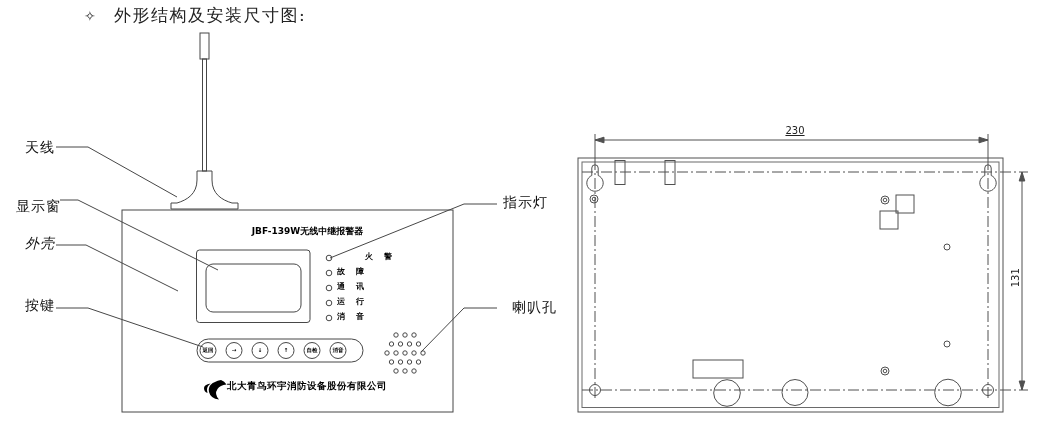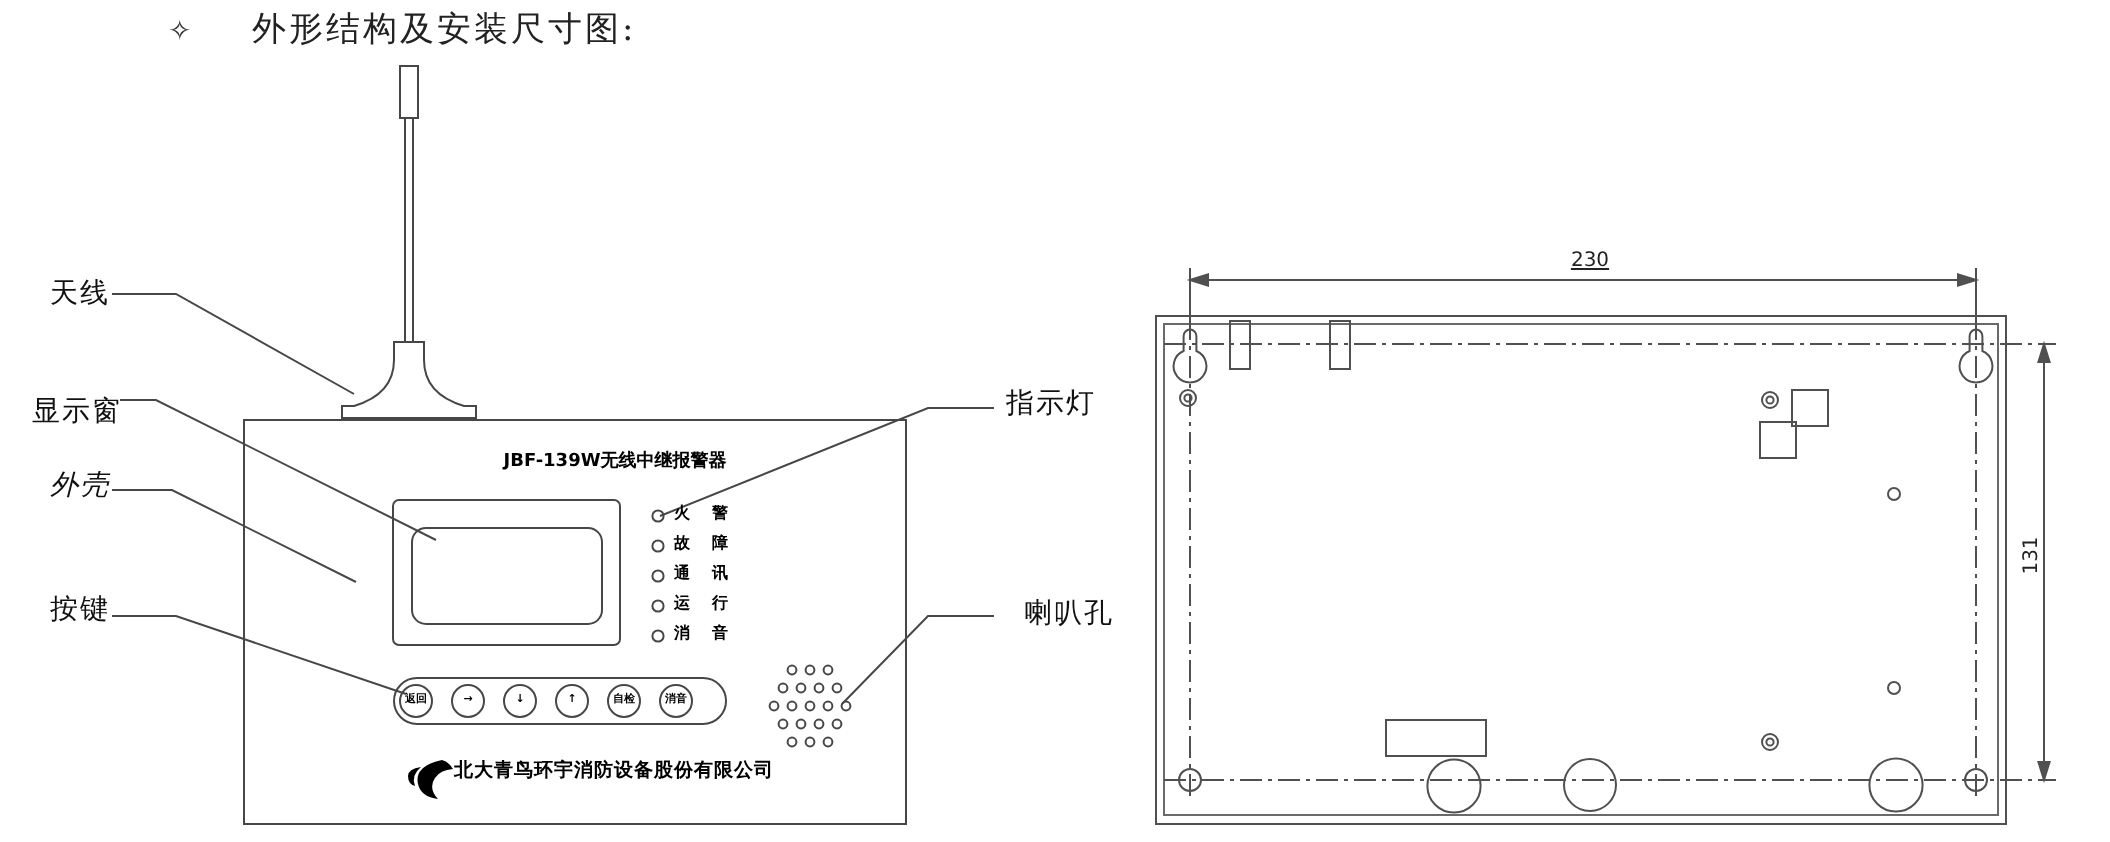--- a/index.html
+++ b/index.html
@@ -3,32 +3,32 @@
 <meta charset="utf-8">
 <style>
   html,body{margin:0;padding:0;background:#fff;}
   body{width:1055px;height:421px;position:relative;overflow:hidden;
        font-family:"DejaVu Sans","Liberation Sans",sans-serif;color:#1c1c1c;}
   #art{position:absolute;left:0;top:0;z-index:0;}
   .txt{position:absolute;z-index:2;white-space:nowrap;line-height:1.15;}
   .heading-bullet{left:84px;top:8px;font-size:14px;color:#333;
        font-family:"DejaVu Serif","Liberation Serif",serif;}
   .heading-title{left:114px;top:6px;font-size:17px;letter-spacing:1.5px;color:#222;
-       font-family:"DejaVu Serif","Liberation Serif",serif;margin-left:12px;}
+       font-family:"DejaVu Serif","Liberation Serif",serif;}
   .callout{font-size:14px;color:#111;letter-spacing:1px;}
   .c-antenna{left:25px;top:139px;}
   .c-display{left:16px;top:198px;}
   .c-case{left:25px;top:235px;font-style:italic;}
   .c-keys{left:25px;top:297px;}
   .c-leds{left:503px;top:194px;}
   .c-speaker{left:512px;top:299px;}
   .device-title{left:122px;top:226px;width:331px;text-align:center;
        font-size:9px;font-weight:bold;color:#000;padding-left:20px;}
   .led-label{left:337px;font-size:8px;font-weight:bold;letter-spacing:11px;color:#000;}
-  .led-0{top:252px;} .led-1{top:267px;font-family:Liberation Serif, serif;} .led-2{top:282px;} .led-3{top:297px;} .led-4{top:312px;}
+  .led-0{top:252px;margin-left:28px;} .led-1{top:267px;font-family:Liberation Serif, serif;} .led-2{top:282px;} .led-3{top:297px;} .led-4{top:312px;}
   .btn-label{top:347px;width:26px;text-align:center;font-size:5.5px;font-weight:bold;color:#000;}
   .b-0{left:195px;} .b-1{left:221px;} .b-2{left:247px;} .b-3{left:273px;} .b-4{left:299px;} .b-5{left:325px;}
   .company{left:227px;top:381px;font-size:9.5px;font-weight:bold;color:#000;letter-spacing:.5px;}
   .dim-h{left:775px;top:125px;width:40px;text-align:center;font-size:10px;color:#222;text-decoration:underline;}
   .dim-v{left:1000px;top:272px;width:32px;text-align:center;font-size:10px;color:#222;
        transform:rotate(-90deg);}
 </style>
 </head>
 <body>
 

